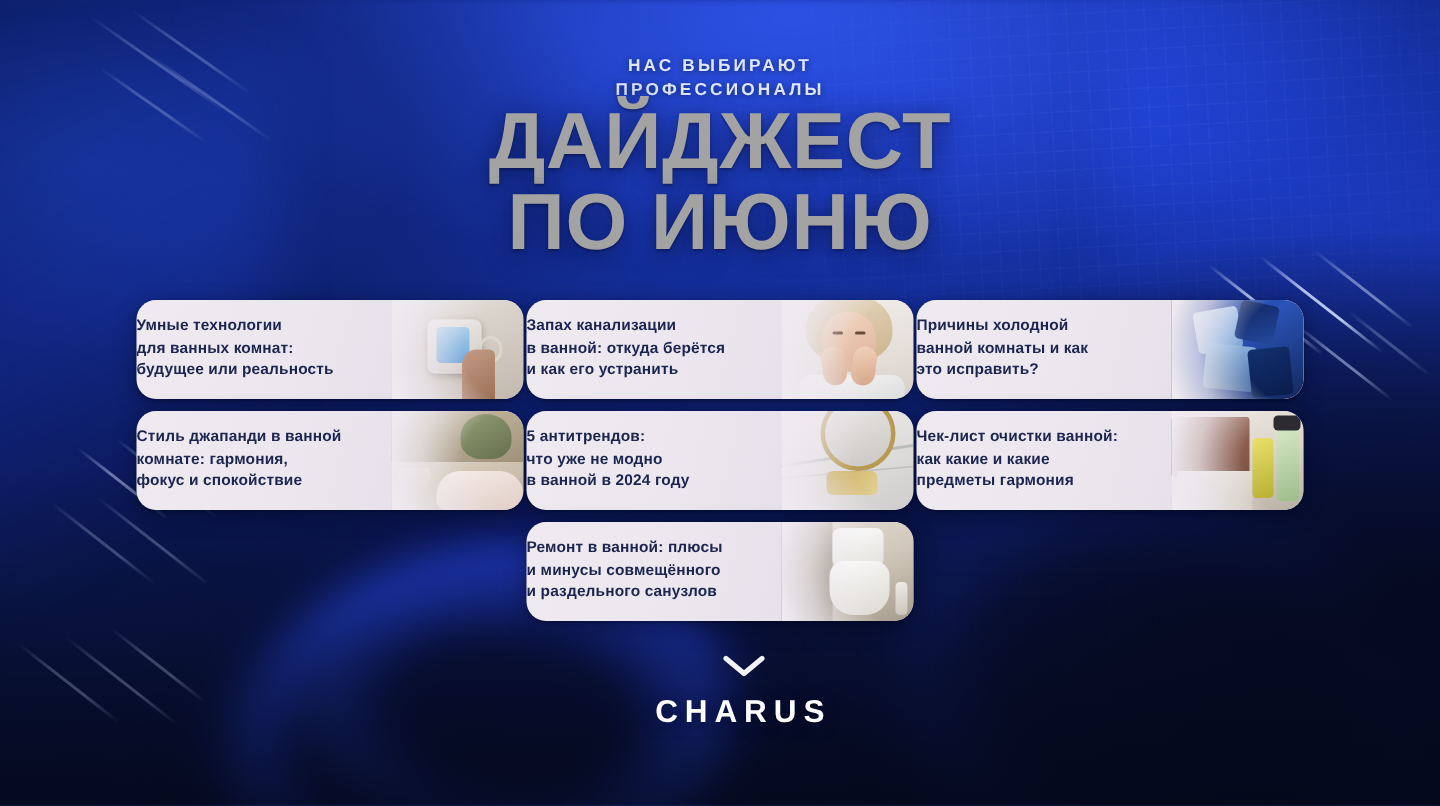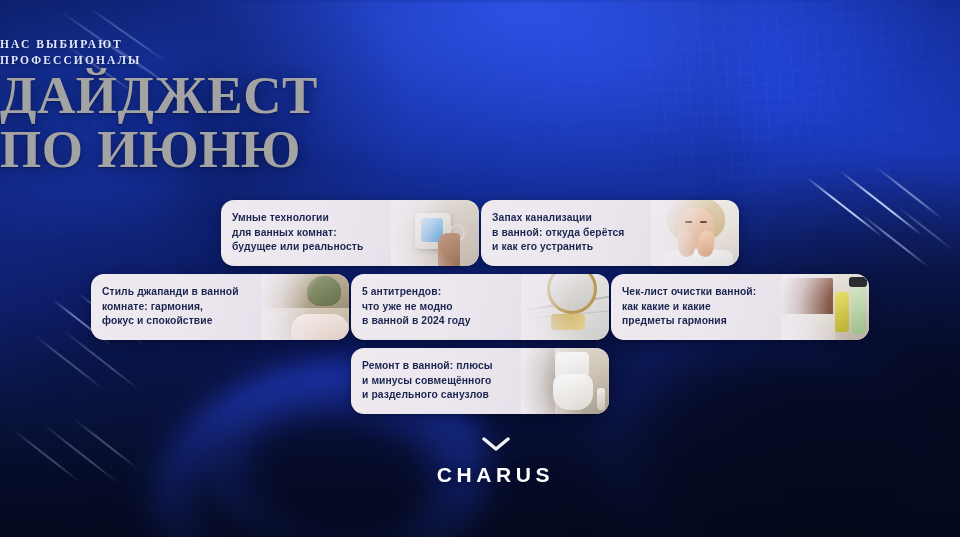--- a/index.html
+++ b/index.html
@@ -101,21 +101,21 @@
   
   .dash{
     position:absolute;height:2px;border-radius:2px;
     background:linear-gradient(90deg, rgba(205,220,255,0) 0%, rgba(205,220,255,.85) 35%, rgba(205,220,255,.9) 65%, rgba(205,220,255,0) 100%);
     transform-origin:left center;
   }
   .dash.faint{opacity:.30;}
   .dash.soft{opacity:.55;}
 
   
-  #header{position:absolute;left:0;right:0;top:36px;font-family:Liberation Serif, serif;}
+  #header{position:absolute;left:0;right:0;top:36px;text-align:center;}
   #kicker{
     color:#dfe7ff;font-size:11.5px;font-weight:700;letter-spacing:2.1px;
     line-height:16px;text-transform:uppercase;
     text-shadow:0 1px 4px rgba(0,0,10,.45);
   }
   #kicker div{display:block;}
   #title{
     color:#a3a3a3;
     font-weight:800;
     font-size:53px;
@@ -134,21 +134,21 @@
   .slot.empty{visibility:hidden;}
 
   .card{
     position:relative;width:258px;height:66px;border-radius:13px;overflow:hidden;
     background:linear-gradient(105deg,#efeaf0 0%,#ece7ee 42%,#e6e0ea 70%,#ded8e6 100%);
     box-shadow:0 4px 14px rgba(2,6,28,.42), 0 1px 2px rgba(2,6,28,.3);
     display:flex;align-items:center;
   }
   .card-text{
     position:relative;z-index:2;
-    padding-left:11px;padding-right:6px;
+    padding-left:0;padding-right:6px;
     color:#1b2550;
     font-size:10.3px;line-height:14.6px;font-weight:700;
     letter-spacing:.1px;
     max-width:165px;
   }
   .card-text span{display:block;white-space:nowrap;}
 
   .card-thumb{
     position:absolute;right:0;top:0;width:88px;height:66px;z-index:1;
     border-top-right-radius:13px;border-bottom-right-radius:13px;
@@ -313,20 +313,37 @@
               <div class="eyeL"></div>
                 <div class="eyeR"></div>
               <div class="top"></div>
                 <div class="handL"></div>
                 <div class="handR"></div>
             </div>
           </div>
         </div>
       </div>
 
+      <div class="slot">
+        <div class="card">
+          <div class="card-text">
+            <span>Причины холодной</span>
+            <span>ванной комнаты и как</span>
+            <span>это исправить?</span>
+          </div>
+          <div class="card-thumb">
+            <div class="thumb-art art-ice">
+              <div class="c1"></div>
+                <div class="c2"></div>
+                <div class="c3"></div>
+                <div class="c4"></div>
+            </div>
+          </div>
+        </div>
+      </div>
     </div>
 
     <div class="row r2">
       <div class="slot">
         <div class="card">
           <div class="card-text">
             <span>Стиль джапанди в ванной</span>
             <span>комнате: гармония,</span>
             <span>фокус и спокойствие</span>
           </div>

